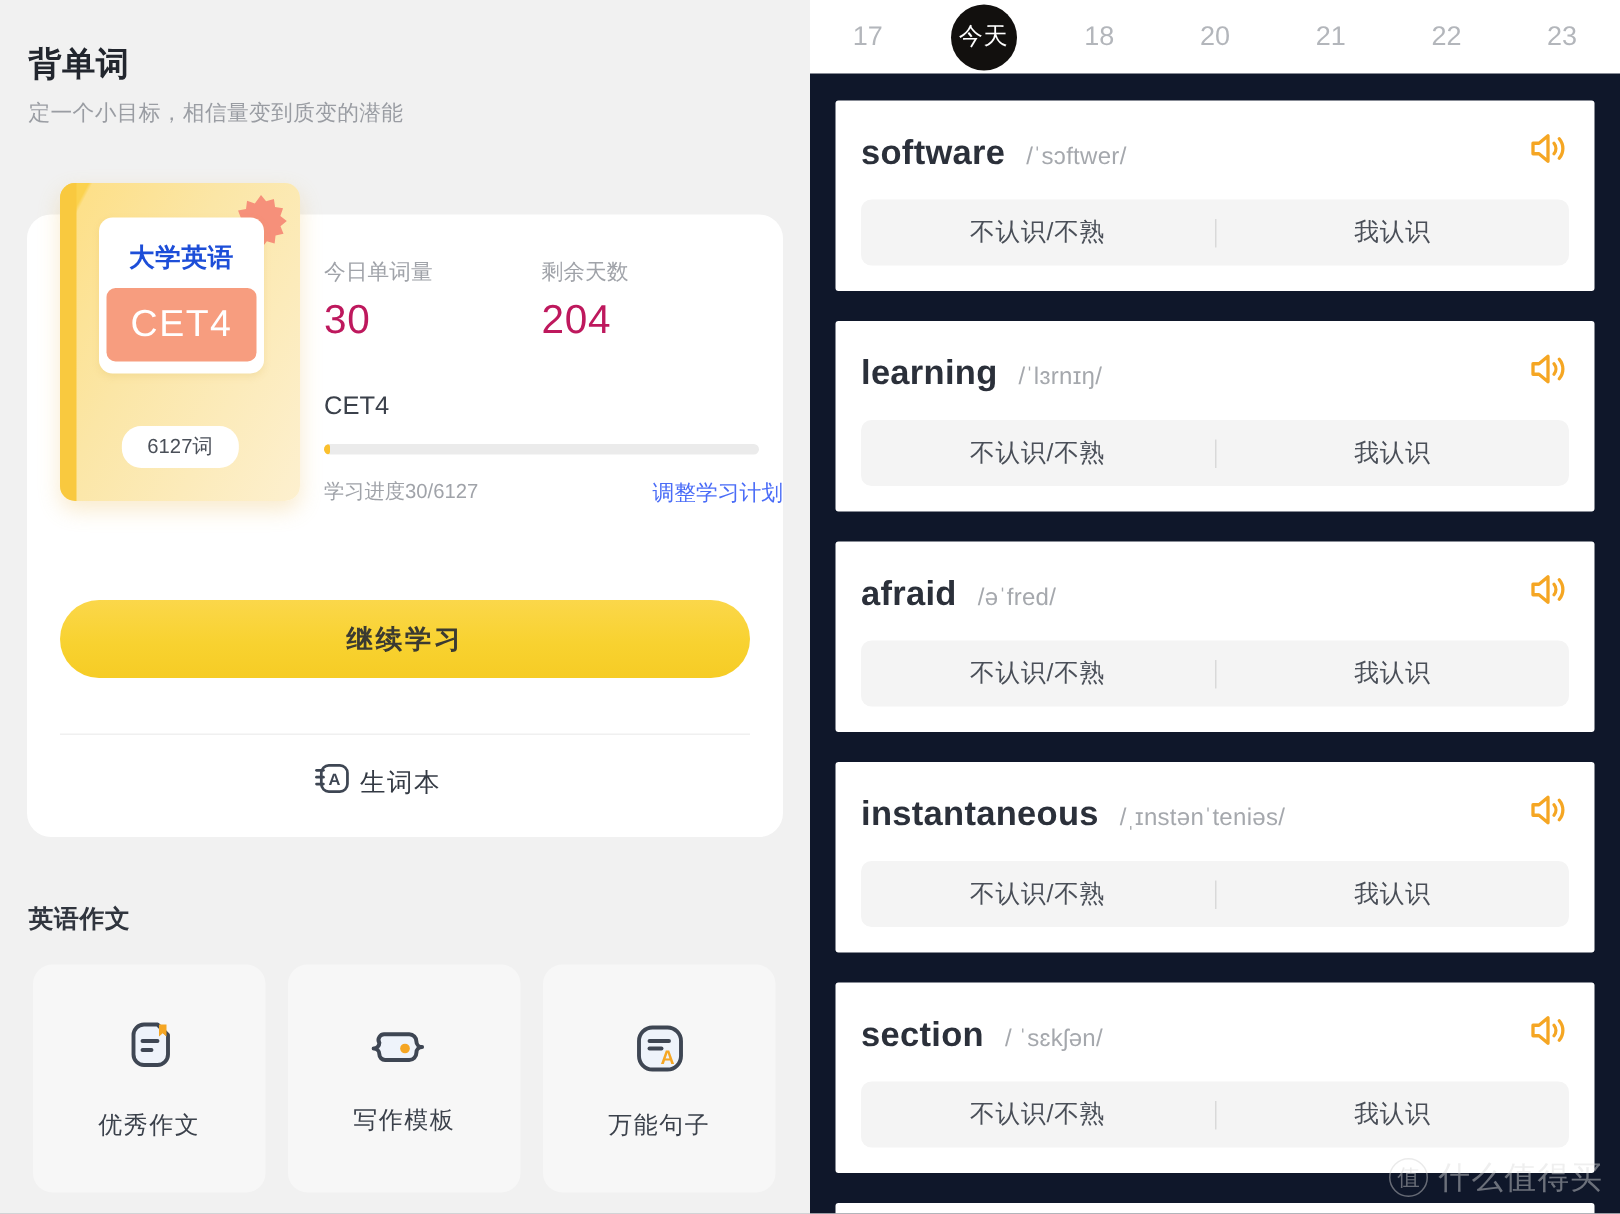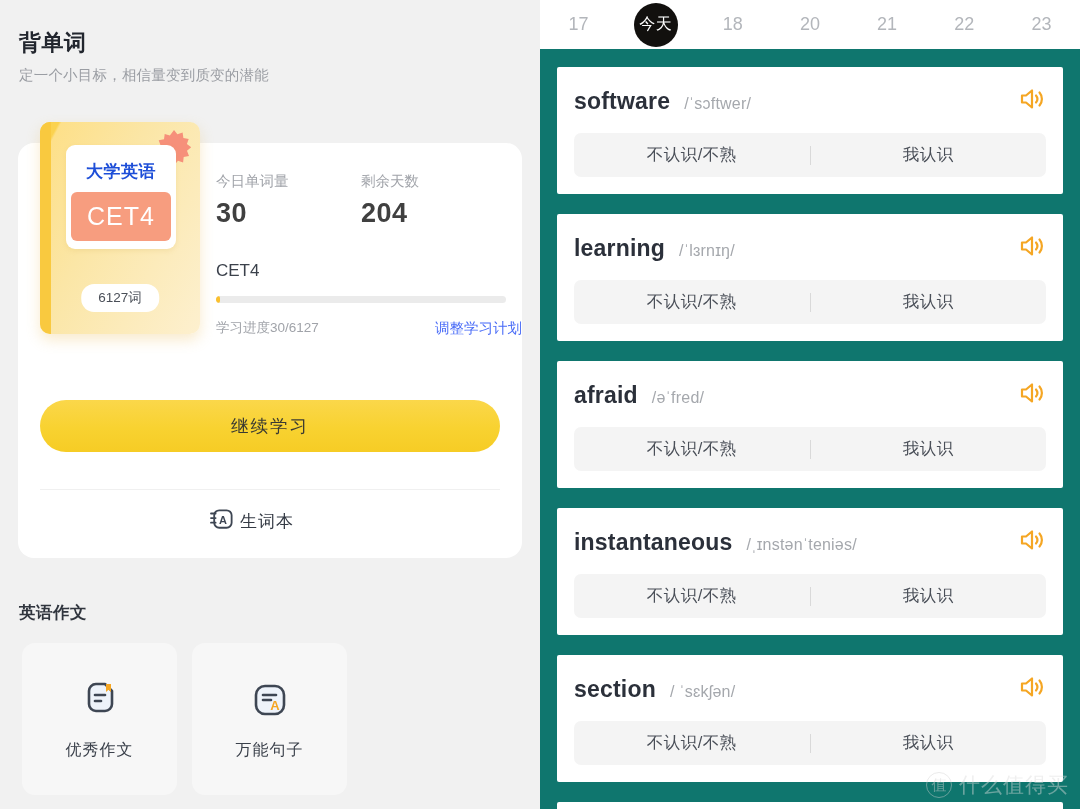--- a/index.html
+++ b/index.html
@@ -139,22 +139,22 @@
   }
   .stat { width: 50%; }
   .stat.right { text-align: left; }
   .stat-label {
     font-size: 14.5px;
     color: #a0a3a9;
     margin-bottom: 7px;
   }
   .stat-value {
     font-size: 27px;
-    font-weight: 700;
-    color: #404040;
+    font-weight: 400;
+    color: #be185d;
     letter-spacing: 0.5px;
   }
 
   .plan-name {
     position: absolute;
     left: 216px;
     top: 261px;
     font-size: 17px;
     color: #3b414b;
   }
@@ -197,21 +197,21 @@
     position: absolute;
     left: 40px;
     top: 400px;
     width: 460px;
     height: 52px;
     border: none;
     border-radius: 26px;
     background: linear-gradient(180deg,#fbd74a 0%,#f8d230 55%,#f6cc25 100%);
     font-family: inherit;
     font-size: 17.5px;
-    font-weight: 400;
+    font-weight: 700;
     color: #3a3a32;
     letter-spacing: 2px;
     cursor: pointer;
   }
 
   .card-divider {
     position: absolute;
     left: 40px;
     top: 489px;
     width: 460px;
@@ -270,21 +270,21 @@
     font-size: 16px;
     color: #3b414b;
     letter-spacing: 1px;
   }
 
   
   .right-pane {
     position: relative;
     width: 540px;
     height: 809px;
-    background: #0f766e;
+    background: #0f172a;
     overflow: hidden;
   }
 
   .date-strip {
     position: relative;
     width: 540px;
     height: 49px;
     background: #ffffff;
     display: flex;
     align-items: center;
@@ -479,20 +479,30 @@
           <svg viewBox="0 0 44 44" width="44" height="44" aria-hidden="true">
             <path d="M11 13 a7 7 0 0 1 7-7 h9 l7 7 v13 a7 7 0 0 1-7 7 h-9 a7 7 0 0 1-7-7 z" fill="#eef3fa" stroke="#3e4653" stroke-width="2.6" stroke-linejoin="round"></path>
             <path d="M17 17 H27" stroke="#3e4653" stroke-width="2.6" stroke-linecap="round"></path>
             <path d="M17 23 H23" stroke="#3e4653" stroke-width="2.6" stroke-linecap="round"></path>
             <path d="M28 6 h5 v8 l-2.5-2.2 L28 14 z" fill="#f5a623"></path>
           </svg>
         </span>
         <span class="essay-tile-label">优秀作文</span>
       </div>
 
+      <div class="essay-tile">
+        <span>
+          <svg viewBox="0 0 48 40" width="46" height="38" aria-hidden="true">
+            <path d="M10 10 h17 a5 5 0 0 1 5 5 a4 4 0 0 0 4 4 a4 4 0 0 0-4 4 a5 5 0 0 1-5 5 h-17
+                     a4 4 0 0 1-4-4 a4 4 0 0 0-4-4 a4 4 0 0 0 4-4 a4 4 0 0 1 4-6 z" fill="#eef3fa" stroke="#3e4653" stroke-width="2.8" stroke-linejoin="round"></path>
+            <circle cx="24" cy="20" r="3.4" fill="#f5a623"></circle>
+          </svg>
+        </span>
+        <span class="essay-tile-label">写作模板</span>
+      </div>
 
       <div class="essay-tile">
         <span>
           <svg viewBox="0 0 44 44" width="44" height="44" aria-hidden="true">
             <rect x="8" y="8" width="28" height="28" rx="9" fill="#eef3fa" stroke="#3e4653" stroke-width="2.6"></rect>
             <path d="M15 17 H28" stroke="#3e4653" stroke-width="2.6" stroke-linecap="round"></path>
             <path d="M15 22 H23" stroke="#3e4653" stroke-width="2.6" stroke-linecap="round"></path>
             <text x="27" y="32" font-family="Liberation Sans, sans-serif" font-size="13" font-weight="700" fill="#f5a623" text-anchor="middle">A</text>
           </svg>
         </span>

